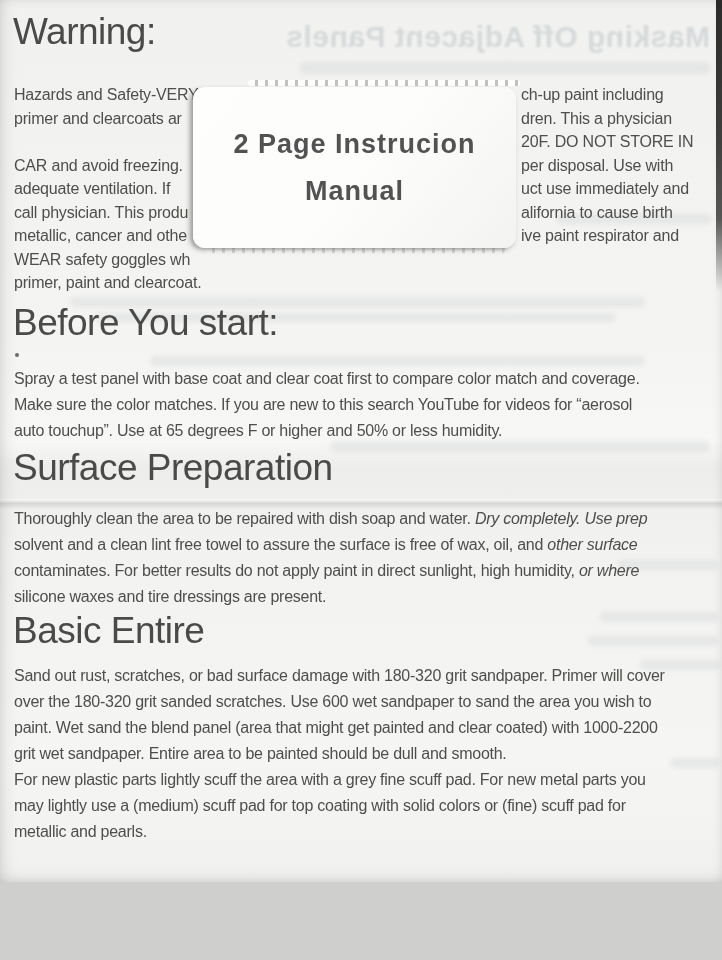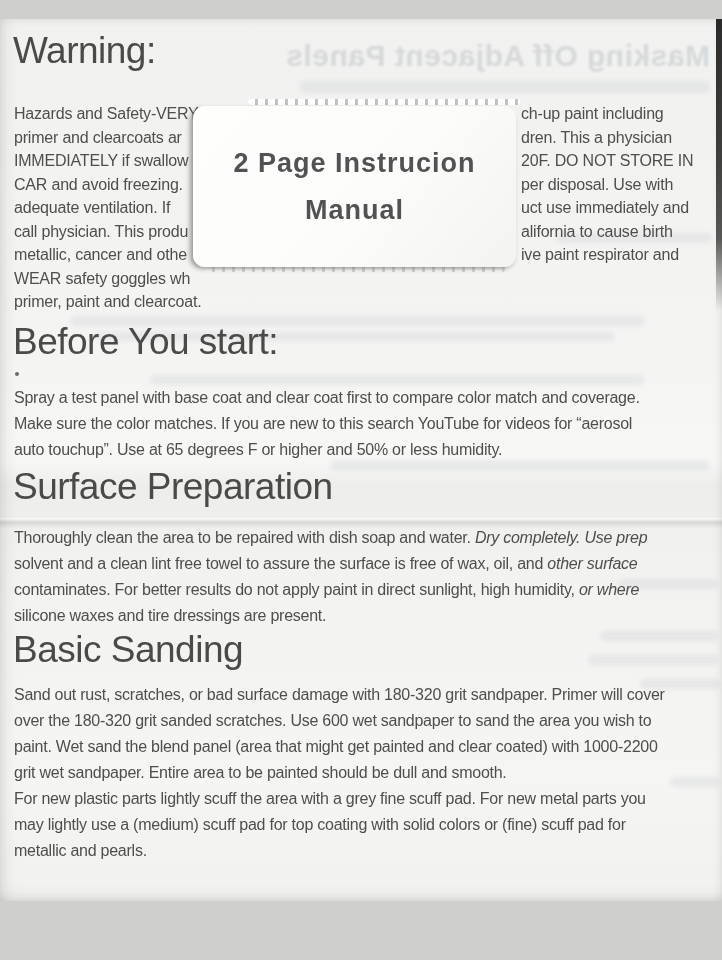--- a/index.html
+++ b/index.html
@@ -1,20 +1,19 @@
 <!DOCTYPE html>
 <html><head>
 <meta charset="utf-8">
 <style>
   html,body{margin:0;padding:0;background:#cfcfcd;}
   .page{
     position:relative;width:722px;height:882px;overflow:hidden;
     font-family:"Liberation Sans",sans-serif;color:#4d4d4b;
     background:linear-gradient(180deg,#f1f1ef 0%,#f4f4f2 38%,#f7f7f5 50%,#ededeb 53%,#f2f2f0 62%,#f5f5f3 86%,#f1f1ef 100%);
-    margin-top:19px;
   }
   .vignette{position:absolute;inset:0;pointer-events:none;z-index:9;
     box-shadow:inset 10px 0 18px -12px rgba(60,60,58,.25),
                inset -6px 0 14px -10px rgba(60,60,58,.20),
                inset 0 -10px 18px -12px rgba(60,60,58,.22),
                inset 0 8px 14px -12px rgba(60,60,58,.12);}
   .heading{position:absolute;left:13px;font-size:37px;line-height:1.1;
     color:#4a4a48;letter-spacing:-.5px;white-space:nowrap;}
   .warning-par{position:absolute;left:14px;top:86px;width:708px;height:225px;
     font-size:16px;letter-spacing:-.2px;color:#4e4e4c;}
@@ -77,21 +76,20 @@
     <div class="warning-par">
         <div class="warn-line" style="top: 0px;">
           <span class="lfrag">Hazards and Safety-VERY</span>
           <span class="rfrag">ch-up paint including</span>
         </div>
         <div class="warn-line" style="top: 23.5px;">
           <span class="lfrag">primer and clearcoats ar</span>
           <span class="rfrag">dren. This a physician</span>
         </div>
         <div class="warn-line" style="top: 47px;">
-          <span class="lfrag">IMMEDIATELY if swallow</span>
           <span class="rfrag">20F. DO NOT STORE IN</span>
         </div>
         <div class="warn-line" style="top: 70.5px;">
           <span class="lfrag">CAR and avoid freezing.</span>
           <span class="rfrag">per disposal. Use with</span>
         </div>
         <div class="warn-line" style="top: 94px;">
           <span class="lfrag">adequate ventilation. If</span>
           <span class="rfrag">uct use immediately and</span>
         </div>
@@ -120,21 +118,21 @@
       </div>
 
     <div class="heading" style="top:448px;">Surface Preparation</div>
     <div class="body-par" style="top:506px;">
         <div class="tline"><span>Thoroughly clean the area to be repaired with dish soap and water.  </span><span class="it">Dry completely. Use prep</span></div>
         <div class="tline"><span>solvent and a clean lint free towel to assure the surface is free of wax, oil, and </span><span class="it">other surface</span></div>
         <div class="tline"><span>contaminates. For better results do not apply paint in direct sunlight, high humidity, </span><span class="it">or where</span></div>
         <div class="tline"><span>silicone waxes and tire dressings are present.</span></div>
       </div>
 
-    <div class="heading" style="top:611px;">Basic Sanding</div>
+    <div class="heading" style="top:611px;">Basic Entire</div>
     <div class="body-par" style="top:663px;">
         <div class="tline"><span>Sand out rust, scratches, or bad surface damage with 180-320 grit sandpaper. Primer will cover</span></div>
         <div class="tline"><span>over the 180-320 grit sanded scratches. Use 600 wet sandpaper to sand the area you wish to</span></div>
         <div class="tline"><span>paint. Wet sand the blend panel (area that might get painted and clear coated) with 1000-2200</span></div>
         <div class="tline"><span>grit wet sandpaper. Entire area to be painted should be dull and smooth.</span></div>
       </div>
 
     <div class="body-par" style="top:767px;">
         <div class="tline"><span>For new plastic parts lightly scuff the area with a grey fine scuff pad. For new metal parts you</span></div>
         <div class="tline"><span>may lightly use a (medium) scuff pad for top coating with solid colors or (fine) scuff pad for</span></div>

